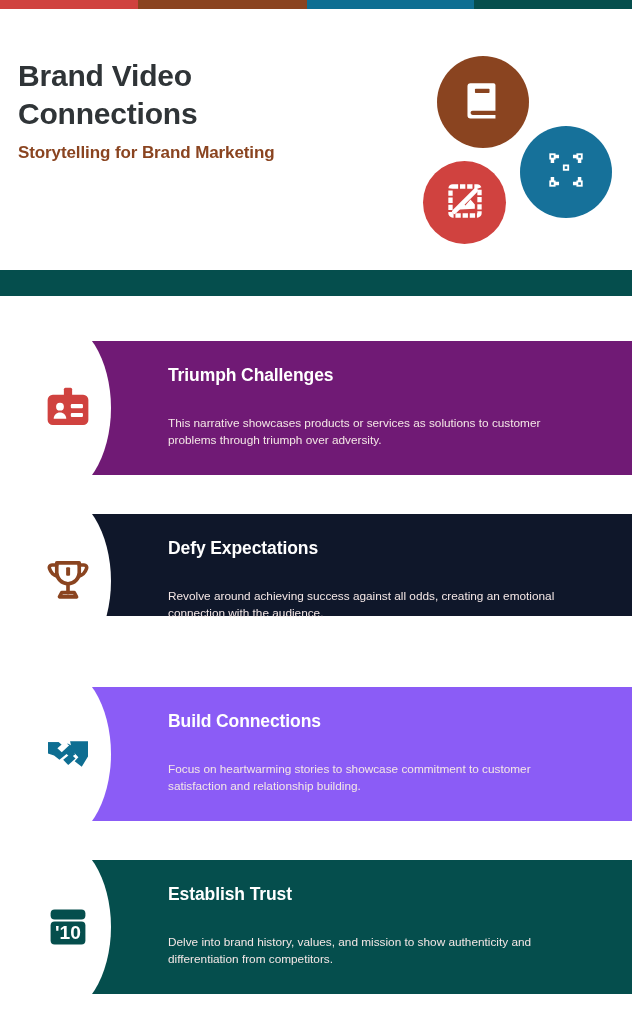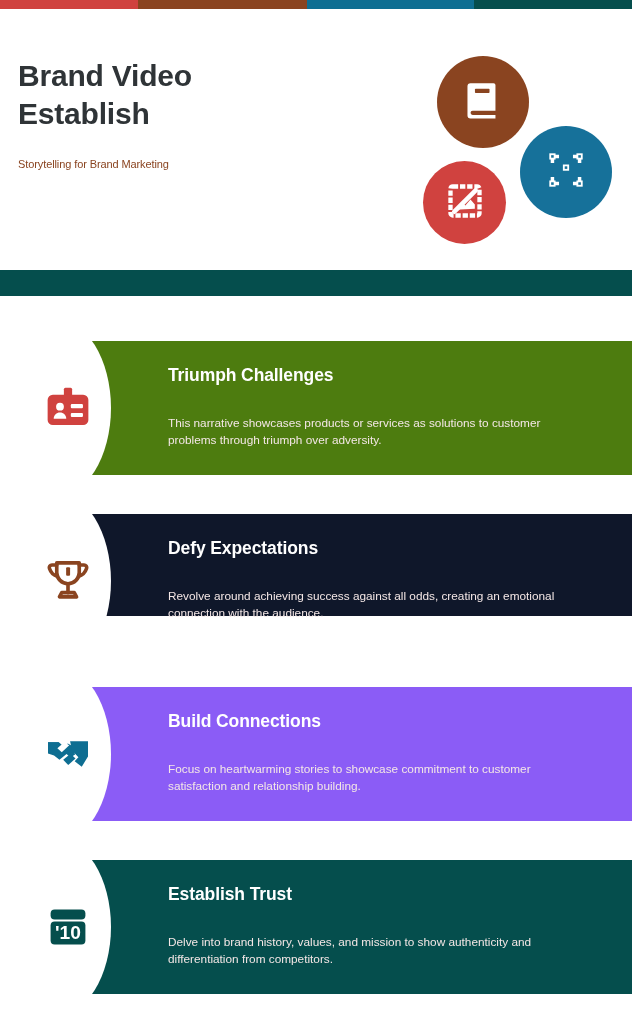--- a/index.html
+++ b/index.html
@@ -37,23 +37,23 @@
     width:330px;
   }
   .title {
     font-size:30px;
     font-weight:bold;
     line-height:1.25;
     color:#2f3437;
     letter-spacing:-0.2px;
   }
   .subtitle {
-    margin-top:26px;
-    font-size:11px;
-    font-weight:normal;
+    margin-top:11px;
+    font-size:17px;
+    font-weight:bold;
     color:#8a4420;
     letter-spacing:-0.1px;
   }
 
   
   .icon-cluster {
     position:absolute; left:420px; top:42px;
     width:200px; height:200px;
   }
   .bubble {
@@ -79,21 +79,21 @@
     position:absolute; left:0; top:296px;
     width:632px; height:728px;
   }
   .card {
     position:absolute;
     left:20px;
     width:612px;
     border-top-left-radius:26px;
     border-bottom-left-radius:26px;
   }
-  .card-1 { top:45px;  height:134px; background:#4d7c0f; }
+  .card-1 { top:45px;  height:134px; background:#701a75; }
   .card-2 { top:218px; height:102px; background:#0f172a; }
   .card-3 { top:391px; height:134px; background:#8b5cf6; }
   .card-4 { top:564px; height:134px; background:#054e4d; }
 
   .card-circle {
     position:absolute;
     left:-20px;
     top:-22px;
     width:111px; height:178px;
     border-radius:50% / 50%;
@@ -135,21 +135,21 @@
     <div class="seg" style="width:26.7%; background:#8a4420;"></div>
     <div class="seg" style="width:26.5%; background:#0e6e92;"></div>
     <div class="seg" style="width:25.0%; background:#054e4d;"></div>
   </div>
 
   <div class="header">
 
     <div class="header-text">
       <div class="title">
         <div>Brand Video</div>
-        <div>Establish</div>
+        <div>Connections</div>
       </div>
       <div class="subtitle">Storytelling for Brand Marketing</div>
     </div>
 
     <div class="icon-cluster">
 
       <div class="bubble bubble-book">
         <span>
           <svg width="46" height="46" viewBox="0 0 24 24" fill="#ffffff">
             <path d="M5.5 3.2h12a1 1 0 0 1 1 1v13.4H6.6a1.1 1.1 0 0 0 0 2.2h11.9v1.9H5.5a1.6 1.6 0 0 1-1.6-1.6V4.8a1.6 1.6 0 0 1 1.6-1.6z"></path>

